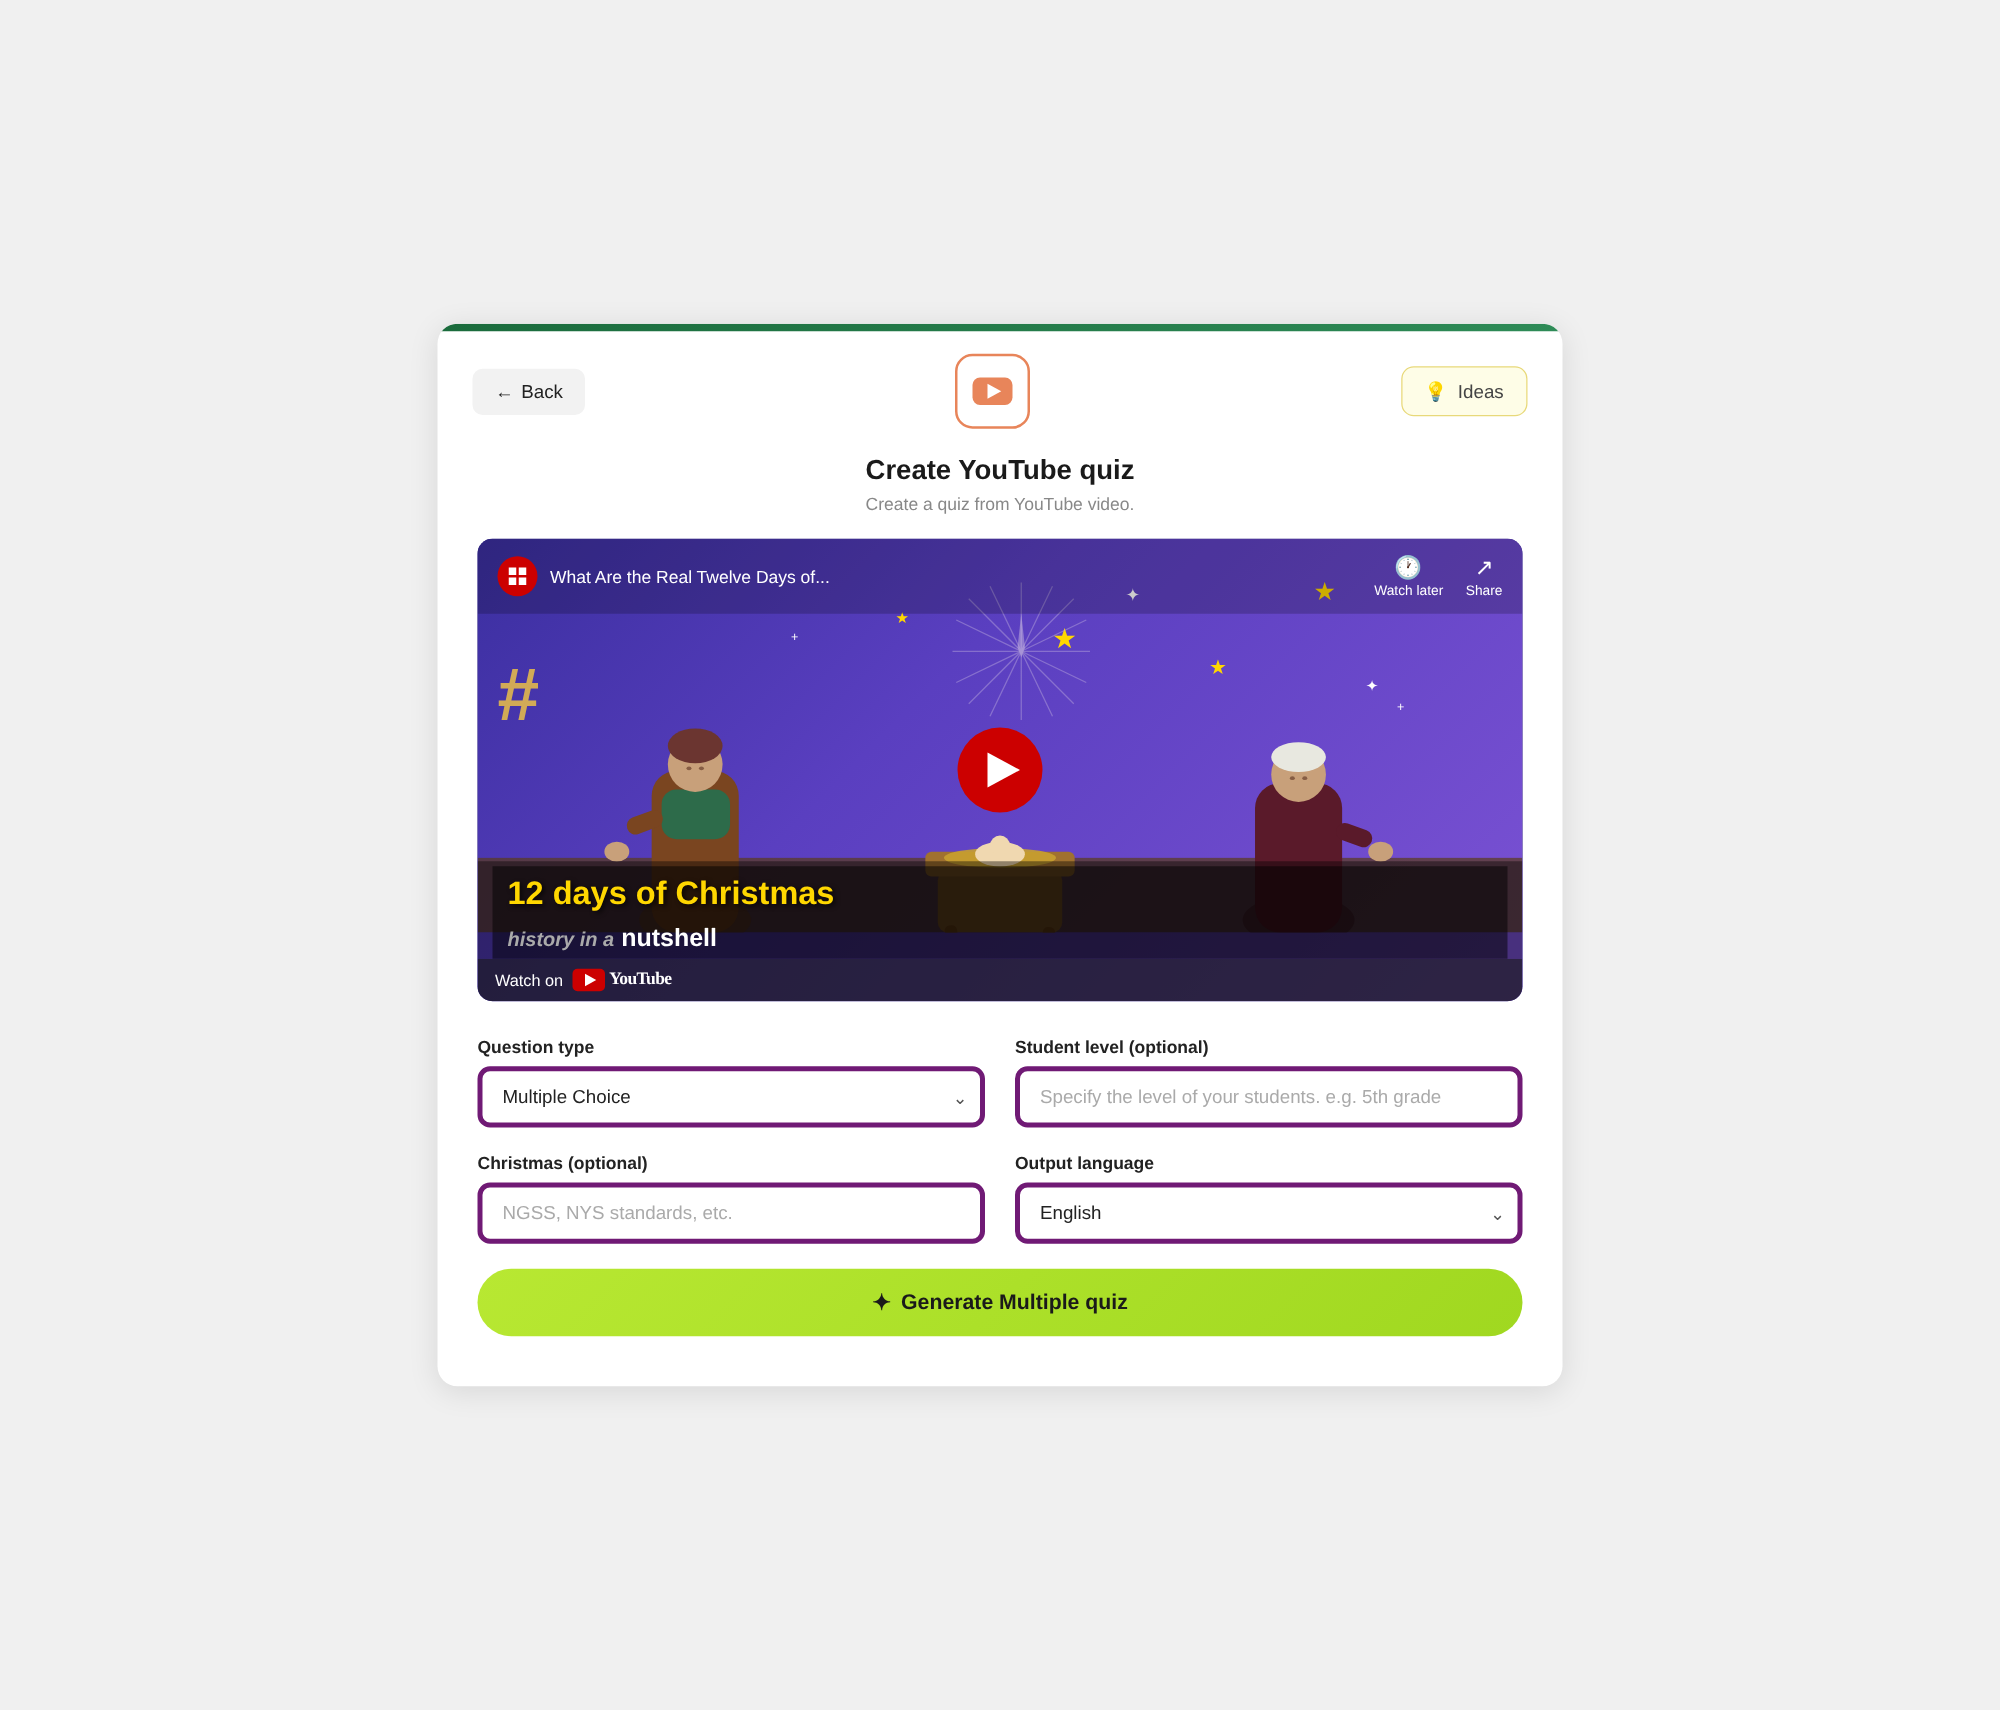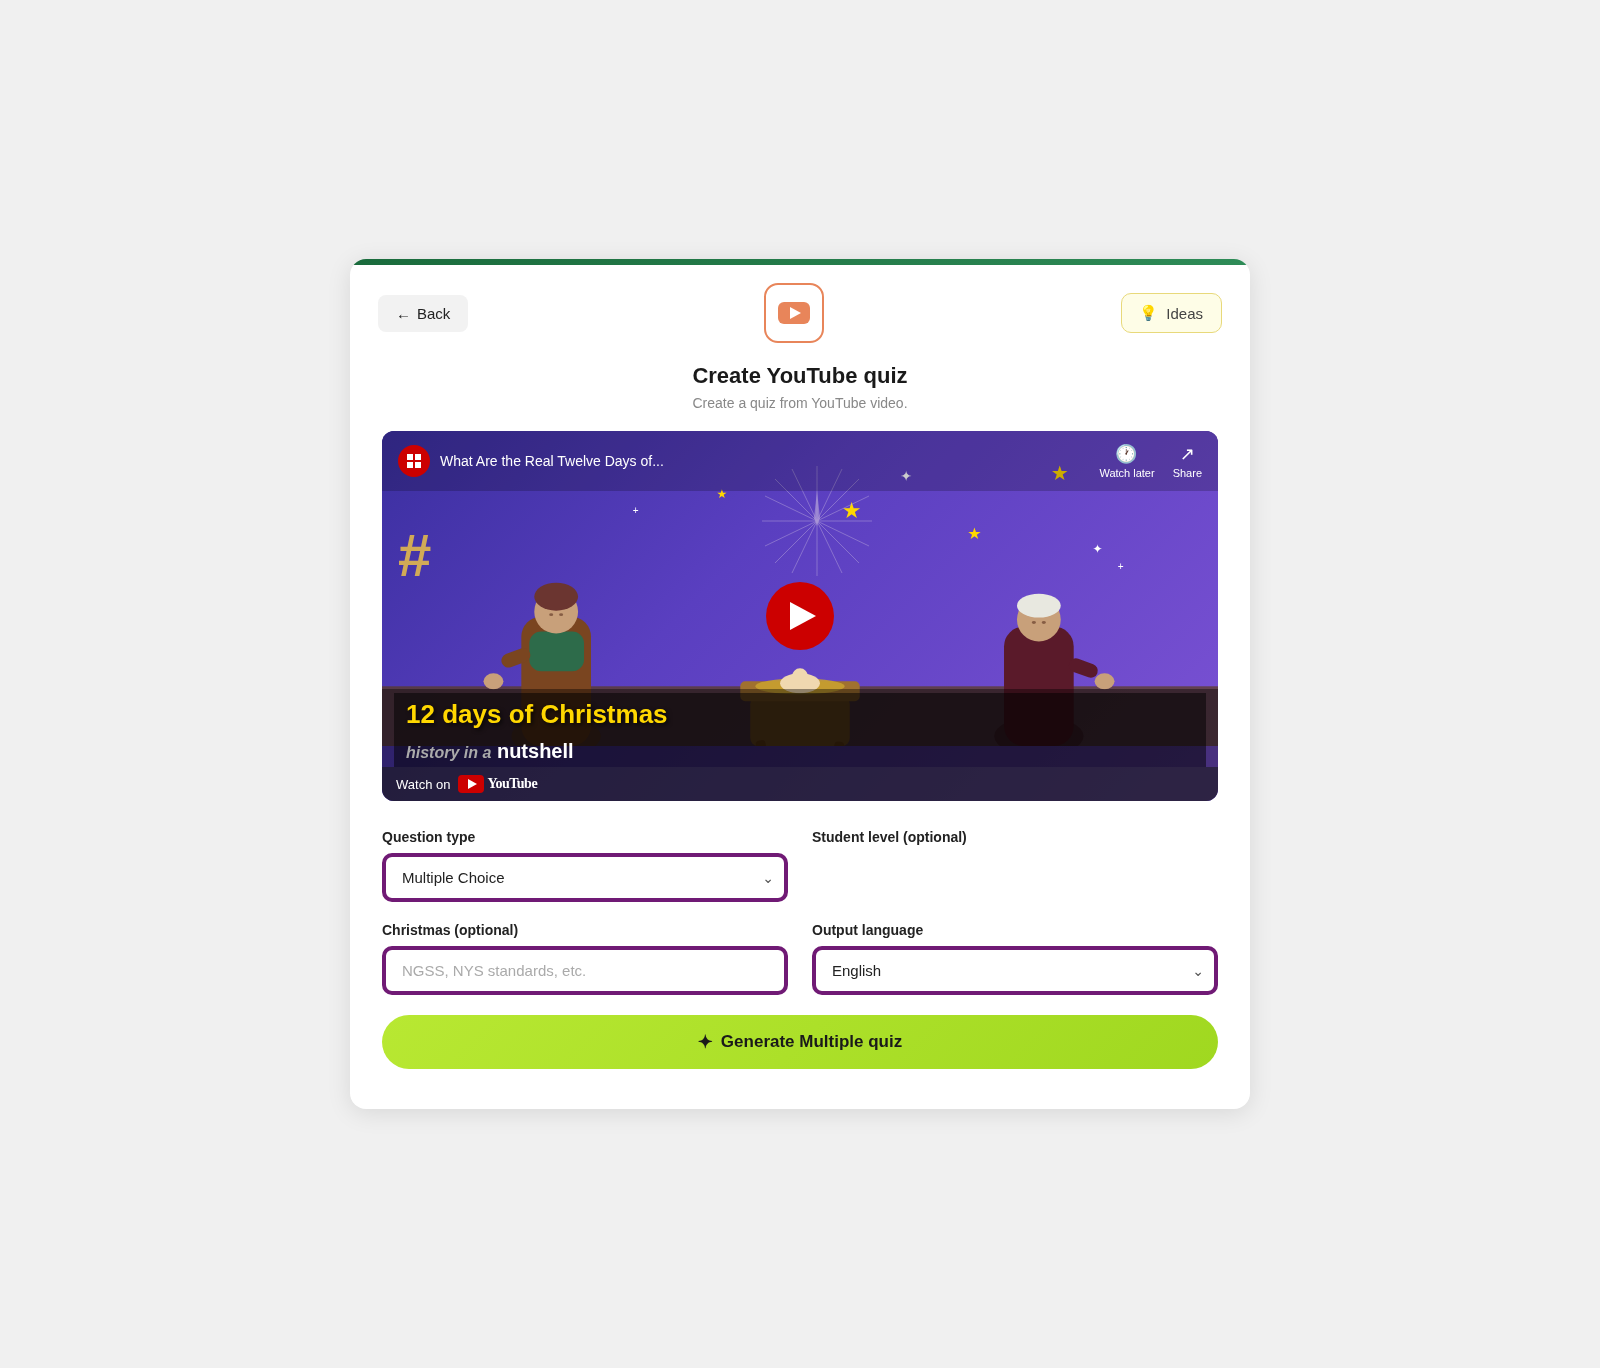--- a/index.html
+++ b/index.html
@@ -535,20 +535,21 @@
             <option>Multiple Choice</option>
             <option>True/False</option>
             <option>Short Answer</option>
           </select>
           <span class="chevron">⌄</span>
         </div>
       </div>
 
       <div class="form-group">
         <label class="form-label">Student level (optional)</label>
+        <input type="text" class="form-input" placeholder="Specify the level of your students. e.g. 5th grade" style="">
       </div>
     </div>
 
     <div class="form-row">
 
       <div class="form-group">
         <label class="form-label">Christmas (optional)</label>
         <input type="text" class="form-input" placeholder="NGSS, NYS standards, etc." style="">
       </div>
 

